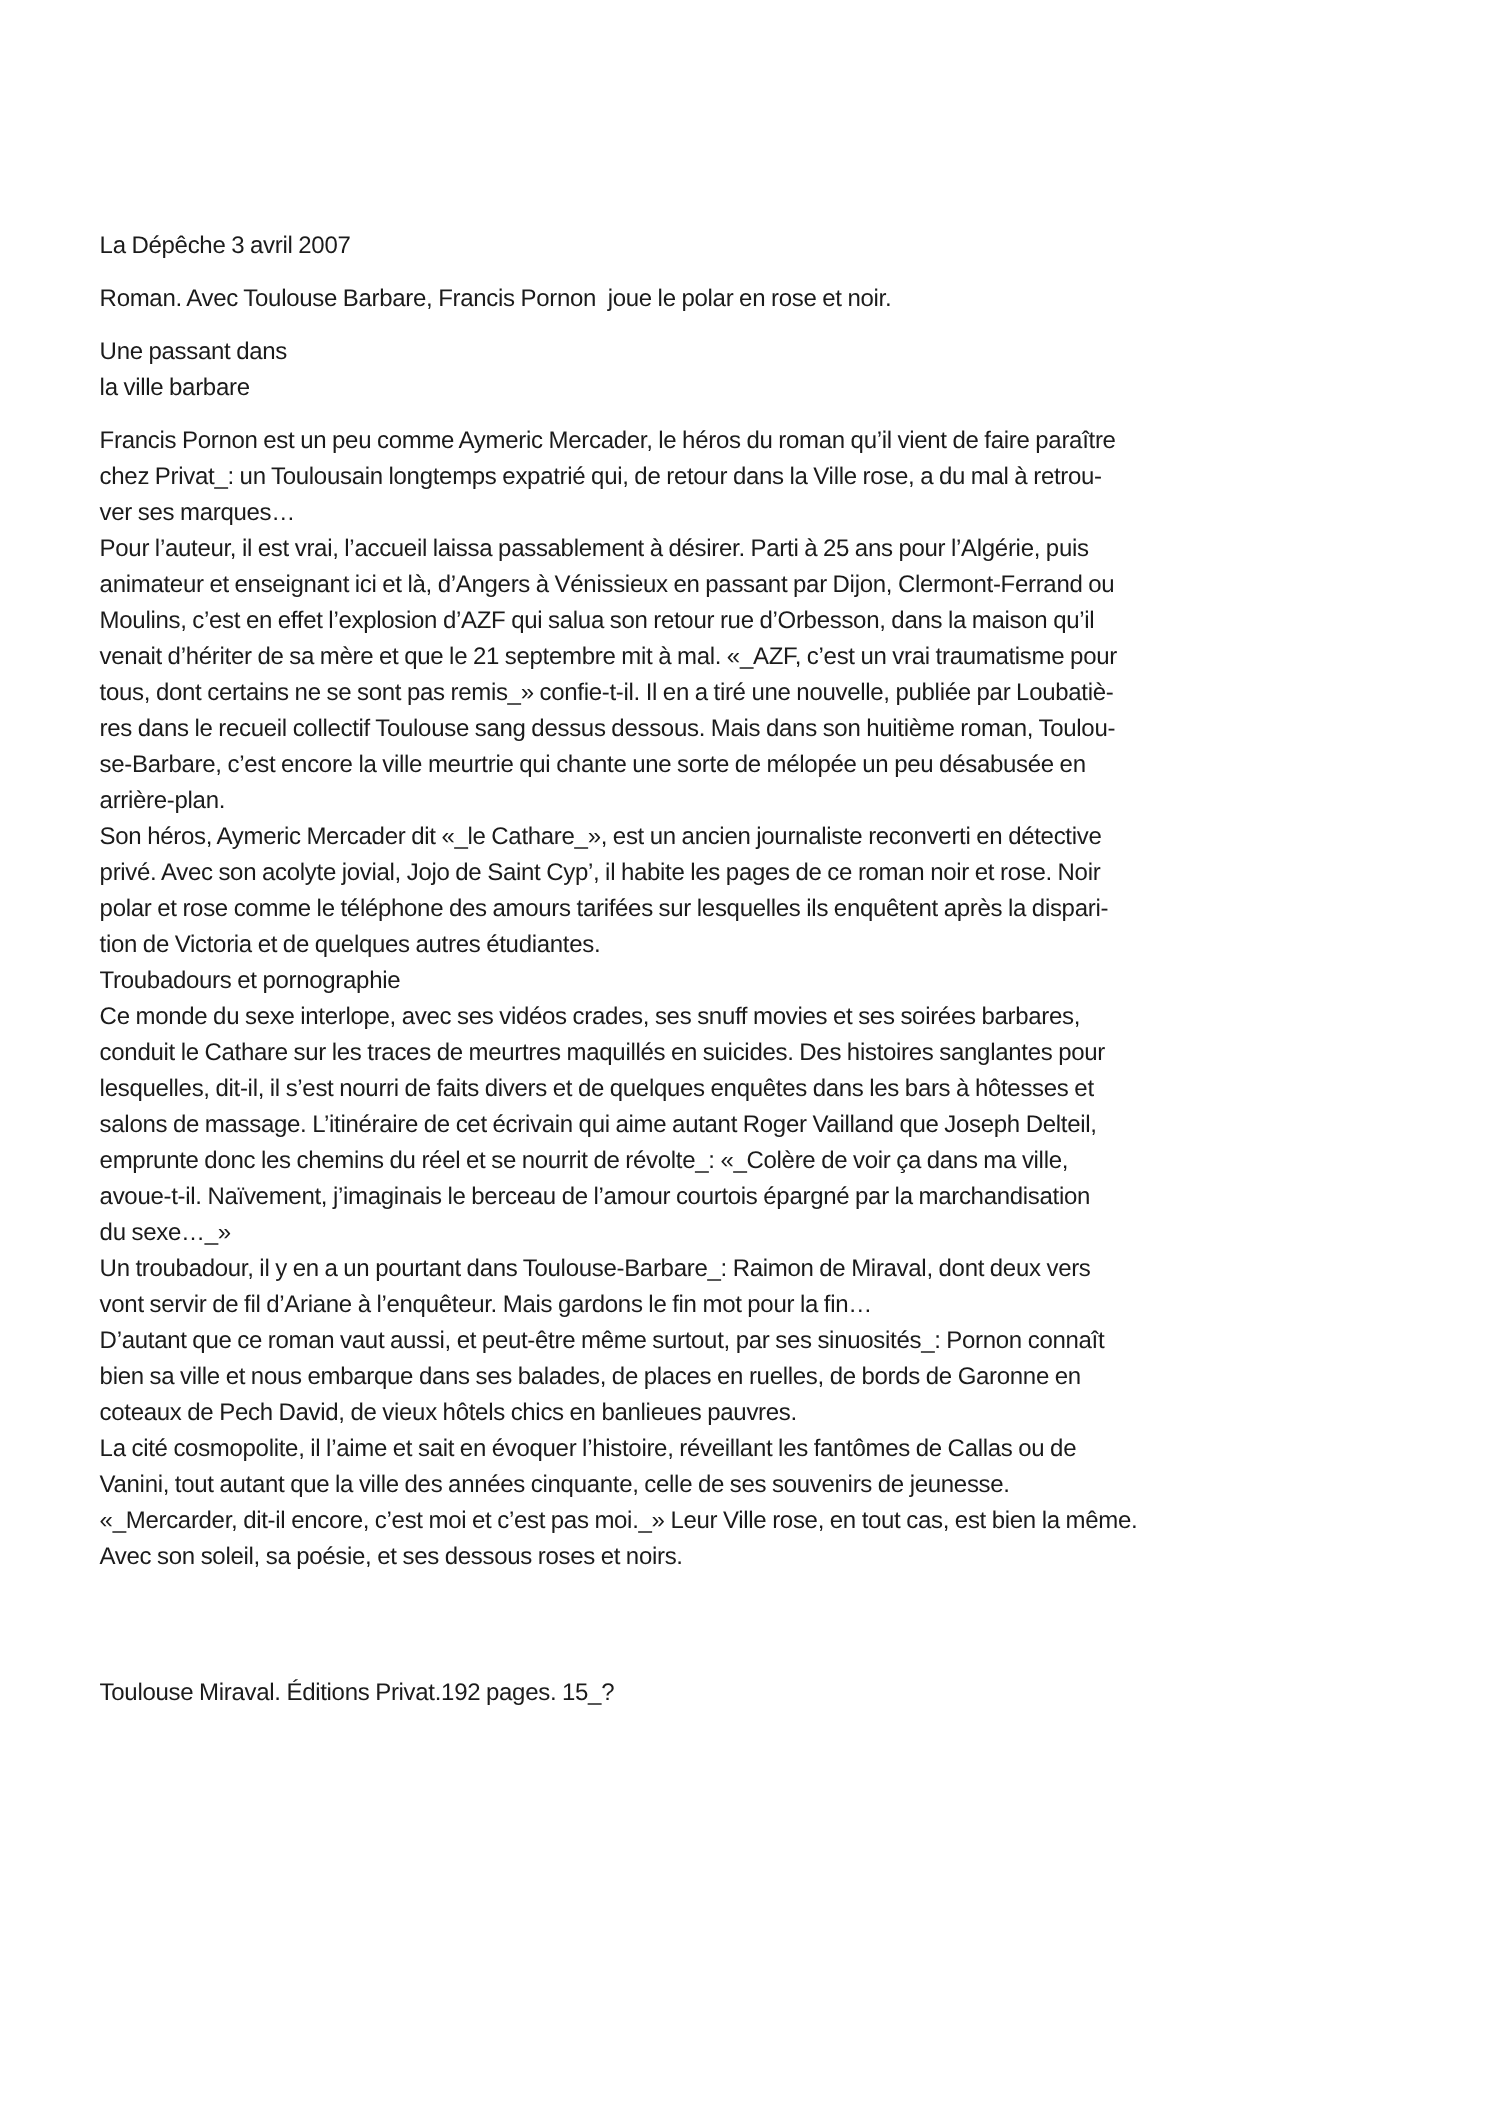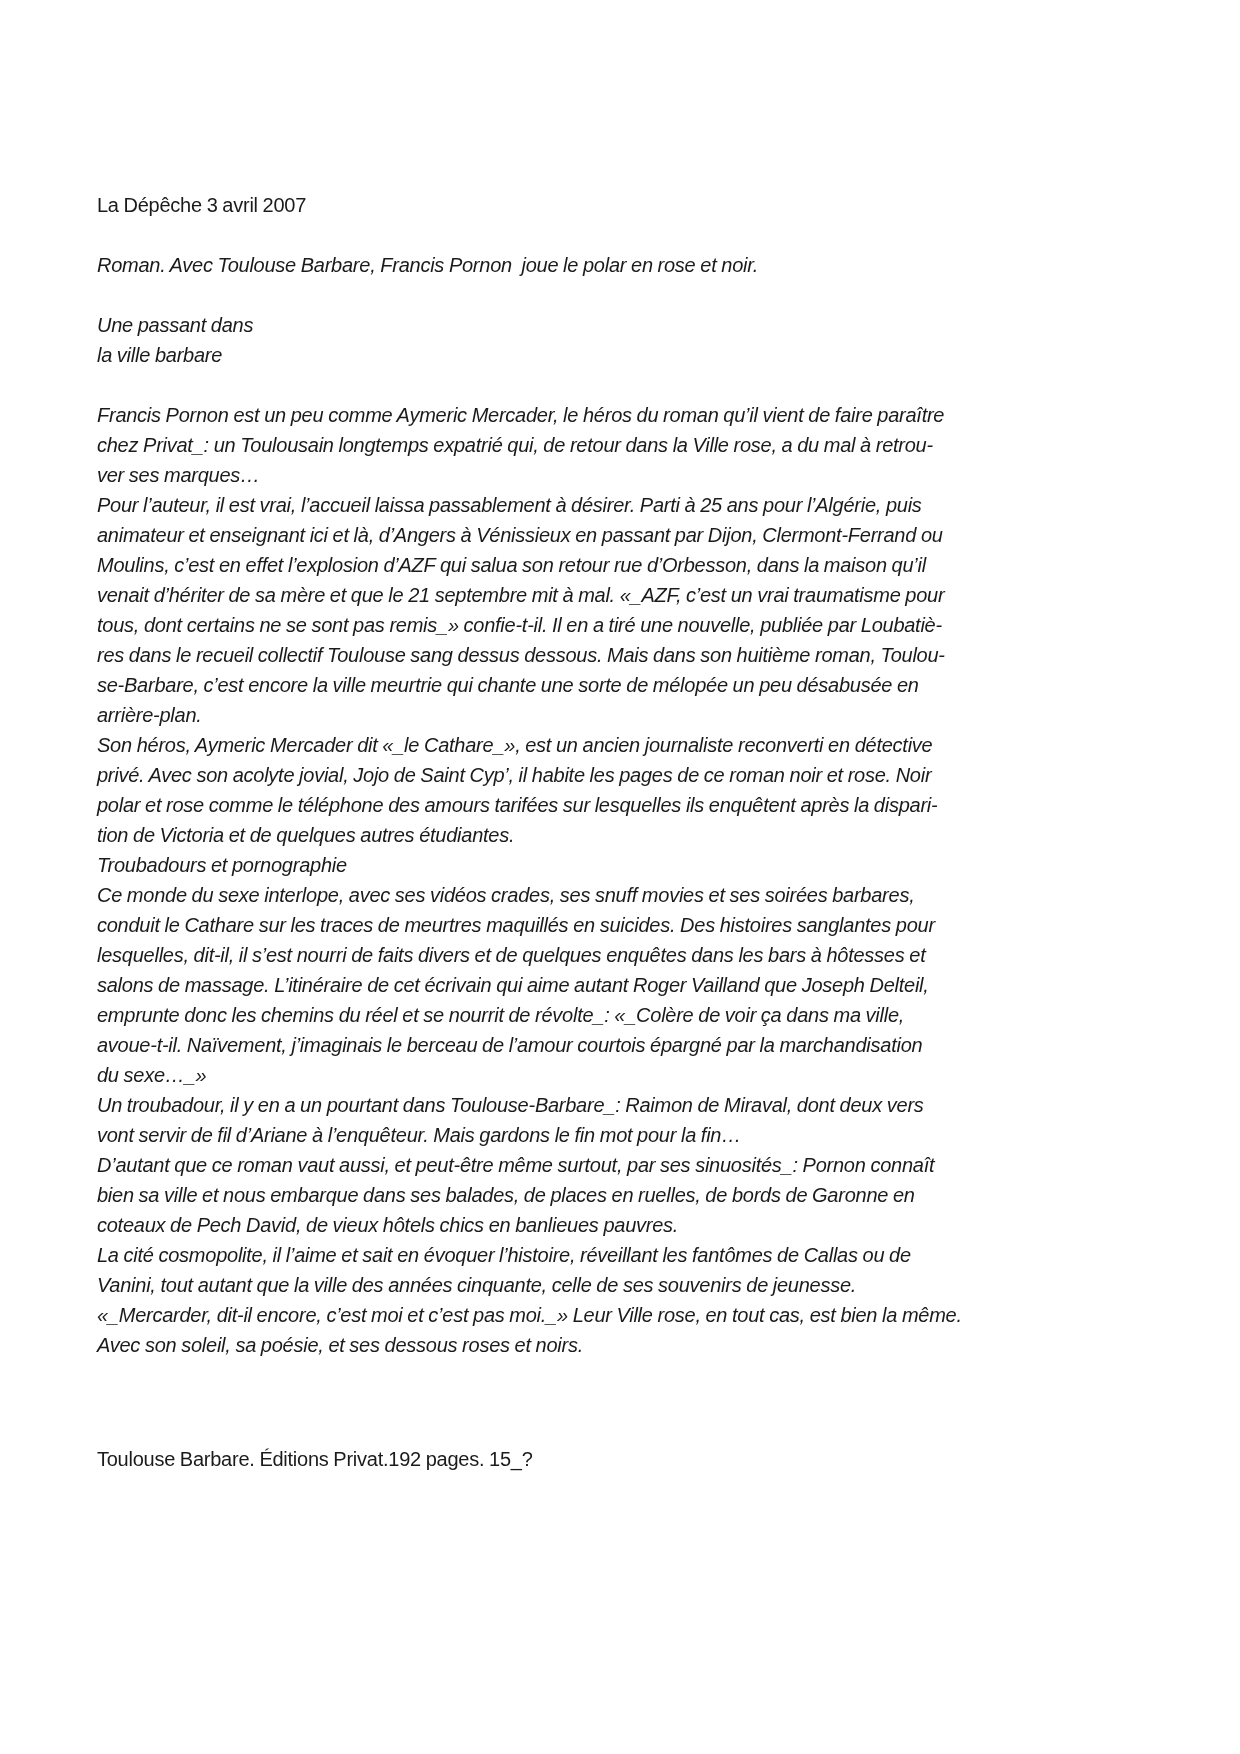--- a/index.html
+++ b/index.html
@@ -11,32 +11,32 @@
     position: relative;
     width: 1240px;
     height: 1754px;
     background: #ffffff;
     overflow: hidden;
     font-family: "Liberation Sans", "DejaVu Sans", sans-serif;
     color: #1b1b1b;
   }
   .text-col {
     position: absolute;
-    left: 97px;
+    left: 83px;
     top: 190px;
     width: 1090px;
   }
   .line-block {
     white-space: pre-wrap;
     font-size: 20px;
     line-height: 30px;
     letter-spacing: -0.25px;
     word-spacing: -0.5px;
   }
-  .gap-1 { margin-top: 30px; font-style: italic; }   
+  .gap-1 { margin-top: 14px; }   
   .footer-block { margin-top: 84px; }
 </style>
 </head>
 <body>
 
 <div class="page">
   <div class="text-col">
 
     <div class="line-block">La Dépêche 3 avril 2007</div>
 
@@ -72,16 +72,16 @@
 vont servir de fil d’Ariane à l’enquêteur. Mais gardons le fin mot pour la fin…
 D’autant que ce roman vaut aussi, et peut-être même surtout, par ses sinuosités_: Pornon connaît
 bien sa ville et nous embarque dans ses balades, de places en ruelles, de bords de Garonne en
 coteaux de Pech David, de vieux hôtels chics en banlieues pauvres.
 La cité cosmopolite, il l’aime et sait en évoquer l’histoire, réveillant les fantômes de Callas ou de
 Vanini, tout autant que la ville des années cinquante, celle de ses souvenirs de jeunesse.
 «_Mercarder, dit-il encore, c’est moi et c’est pas moi._» Leur Ville rose, en tout cas, est bien la même.
 Avec son soleil, sa poésie, et ses dessous roses et noirs.</div>
 
 
-    <div class="line-block footer-block">Toulouse Barbare. Éditions Privat.192 pages. 15_?</div>
+    <div class="line-block footer-block">Toulouse Miraval. Éditions Privat.192 pages. 15_?</div>
 
   </div>
 </div>
 
 </body></html>

